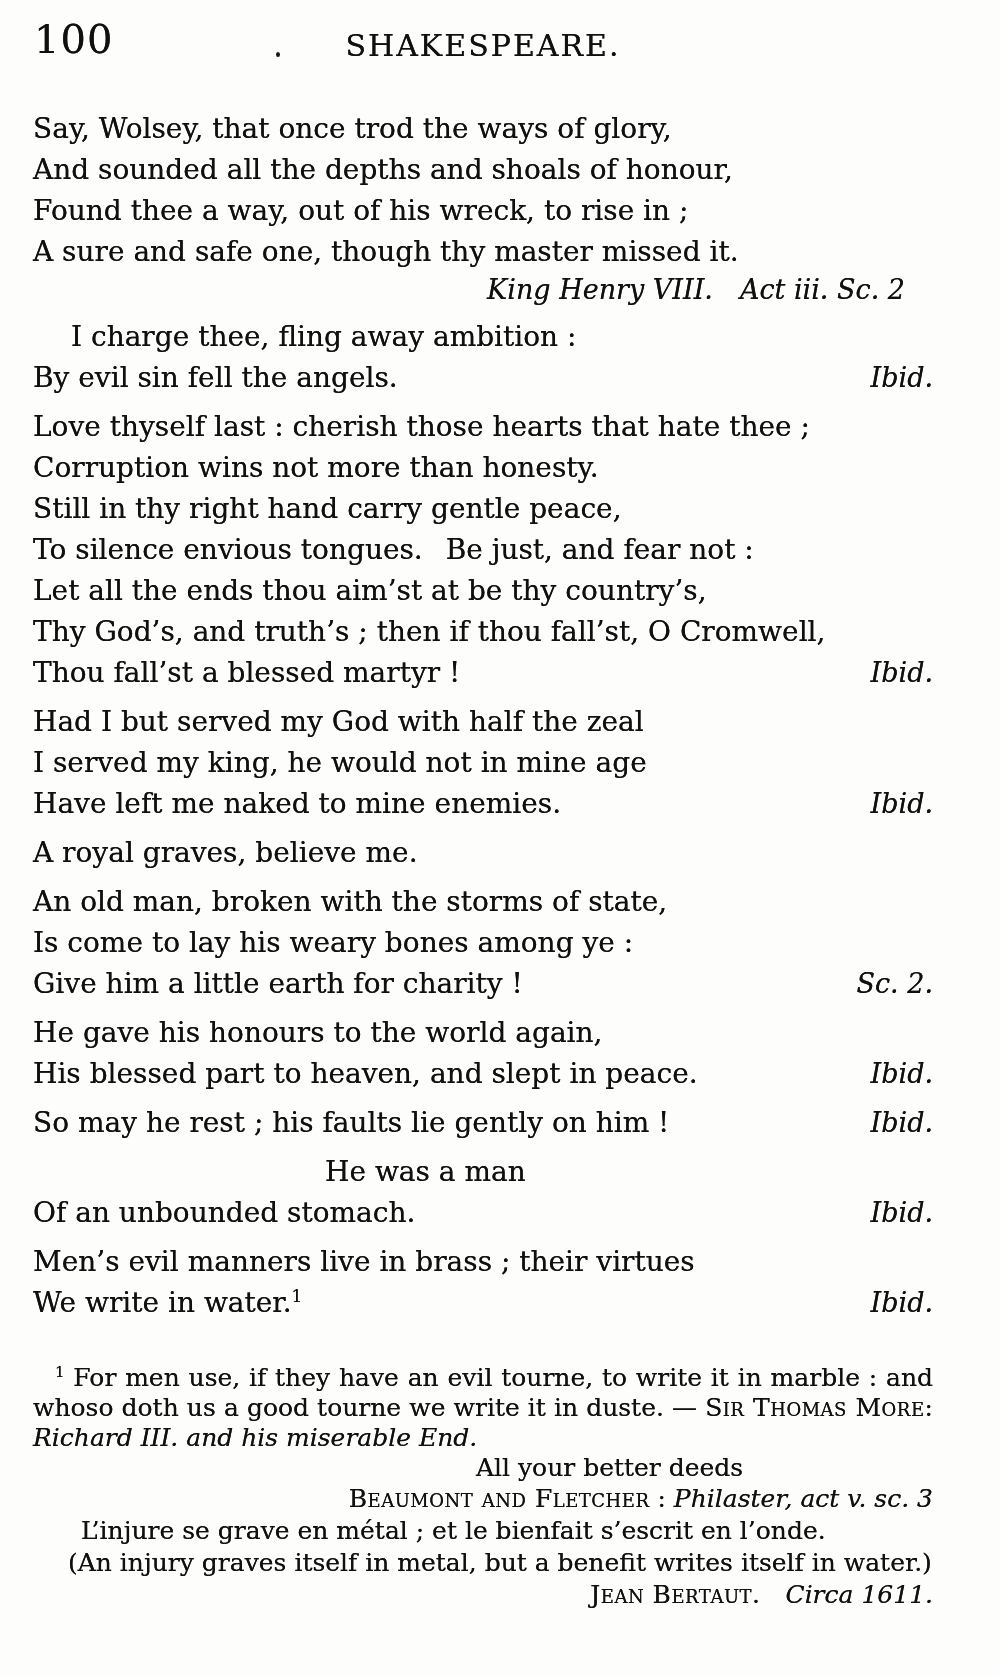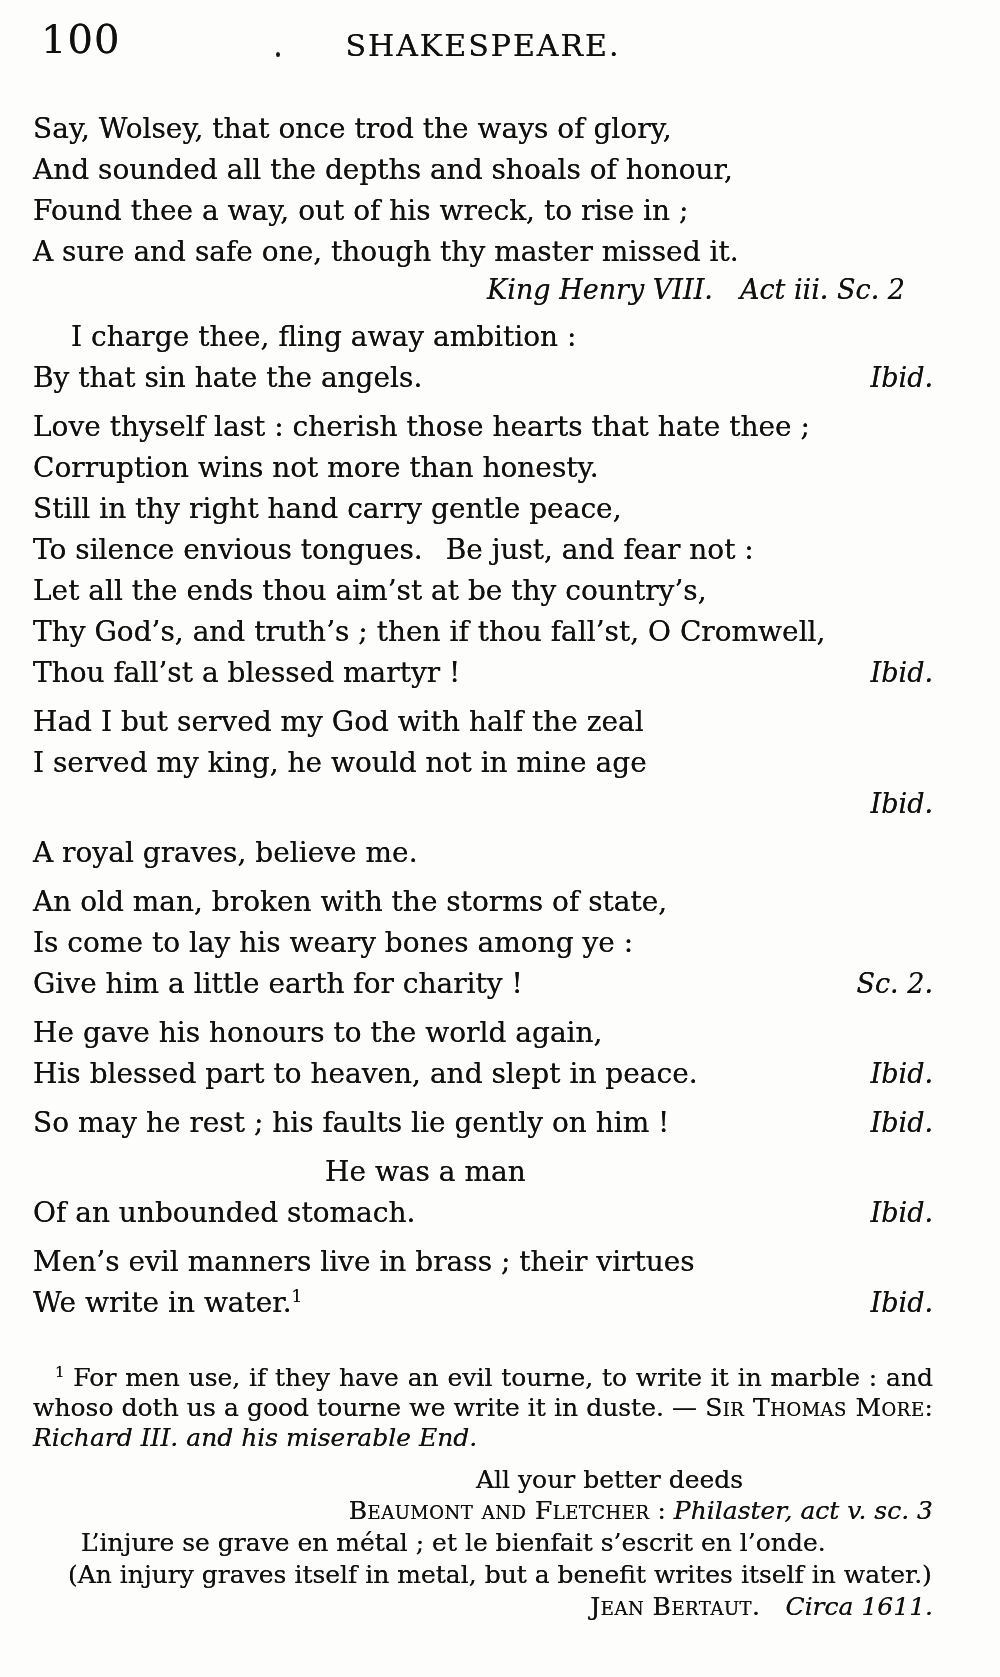--- a/index.html
+++ b/index.html
@@ -9,40 +9,40 @@
     box-sizing:border-box;
     padding:20px 67px 0 33px;
     background:var(--paper,#fdfdfc);
     color:var(--ink,#101010);
     font-family:"DejaVu Serif","Liberation Serif",serif;
     overflow:hidden;
     text-shadow:0 0 0.5px rgba(10,10,10,.85);
   }
   
   .header{position:relative;height:48px;}
-  .pagenum{position:absolute;left:8px;top:-4px;font-size:40px;letter-spacing:1px;}
+  .pagenum{position:absolute;left:1px;top:-4px;font-size:40px;letter-spacing:1px;}
   .running-head{text-align:center;font-size:30px;letter-spacing:2px;padding-top:8px;}
   .speck{position:absolute;left:243px;top:32px;width:4px;height:5px;background:#161616;border-radius:50%;}
   
   .quotes{margin-top:40px;}
   .quote{margin-bottom:8px;}
   .line{display:flex;align-items:baseline;font-size:28px;line-height:41px;}
   .line.indent{padding-left:38px;}
   .line.center{padding-left:292px;}
   .cite{margin-left:auto;font-style:italic;font-size:27px;white-space:pre;}
   .cite-line{text-align:right;font-style:italic;font-size:27px;line-height:36px;padding-right:28px;}
   sup{font-size:0.6em;vertical-align:super;line-height:0;}
   
   .footnote{margin-top:40px;font-size:25px;}
   .fn-line{line-height:30px;}
   .fn-para .fn-line:nth-child(1){padding-left:22px;}
   .fn-para .fn-line:nth-child(-n+2){text-align:justify;text-align-last:justify;}
   .sc{font-variant:small-caps;letter-spacing:0.5px;}
   .it{font-style:italic;}
-  .fn-verse{margin-top:12px;}
+  .fn-verse{margin-top:0;}
   .fn-verse .fn-line:nth-child(1){padding-left:443px;}
   .fn-verse .fn-line:nth-child(2){padding-left:187px;}
   .fn-cite{text-align:right;line-height:32px;}
   .fn-french{padding-left:48px;line-height:32px;}
   .fn-translation{padding-left:35px;line-height:32px;}
 </style>
 </head>
 <body>
 
 <div class="page">
@@ -66,21 +66,21 @@
         <div class="line">
           <span class="text">A sure and safe one, though thy master missed it.</span>
         </div>
         <div class="cite-line">King Henry VIII. Act iii. Sc. 2</div>
       </div>
       <div class="quote">
         <div class="line indent">
           <span class="text">I charge thee, fling away ambition :</span>
         </div>
         <div class="line">
-          <span class="text">By that sin hate the angels.</span>
+          <span class="text">By evil sin fell the angels.</span>
           <span class="cite">Ibid.</span>
         </div>
       </div>
       <div class="quote">
         <div class="line">
           <span class="text">Love thyself last : cherish those hearts that hate thee ;</span>
         </div>
         <div class="line">
           <span class="text">Corruption wins not more than honesty.</span>
         </div>
@@ -102,20 +102,21 @@
         </div>
       </div>
       <div class="quote">
         <div class="line">
           <span class="text">Had I but served my God with half the zeal</span>
         </div>
         <div class="line">
           <span class="text">I served my king, he would not in mine age</span>
         </div>
         <div class="line">
+          <span class="text">Have left me naked to mine enemies.</span>
           <span class="cite">Ibid.</span>
         </div>
       </div>
       <div class="quote">
         <div class="line">
           <span class="text">A royal graves, believe me.</span>
         </div>
       </div>
       <div class="quote">
         <div class="line">

